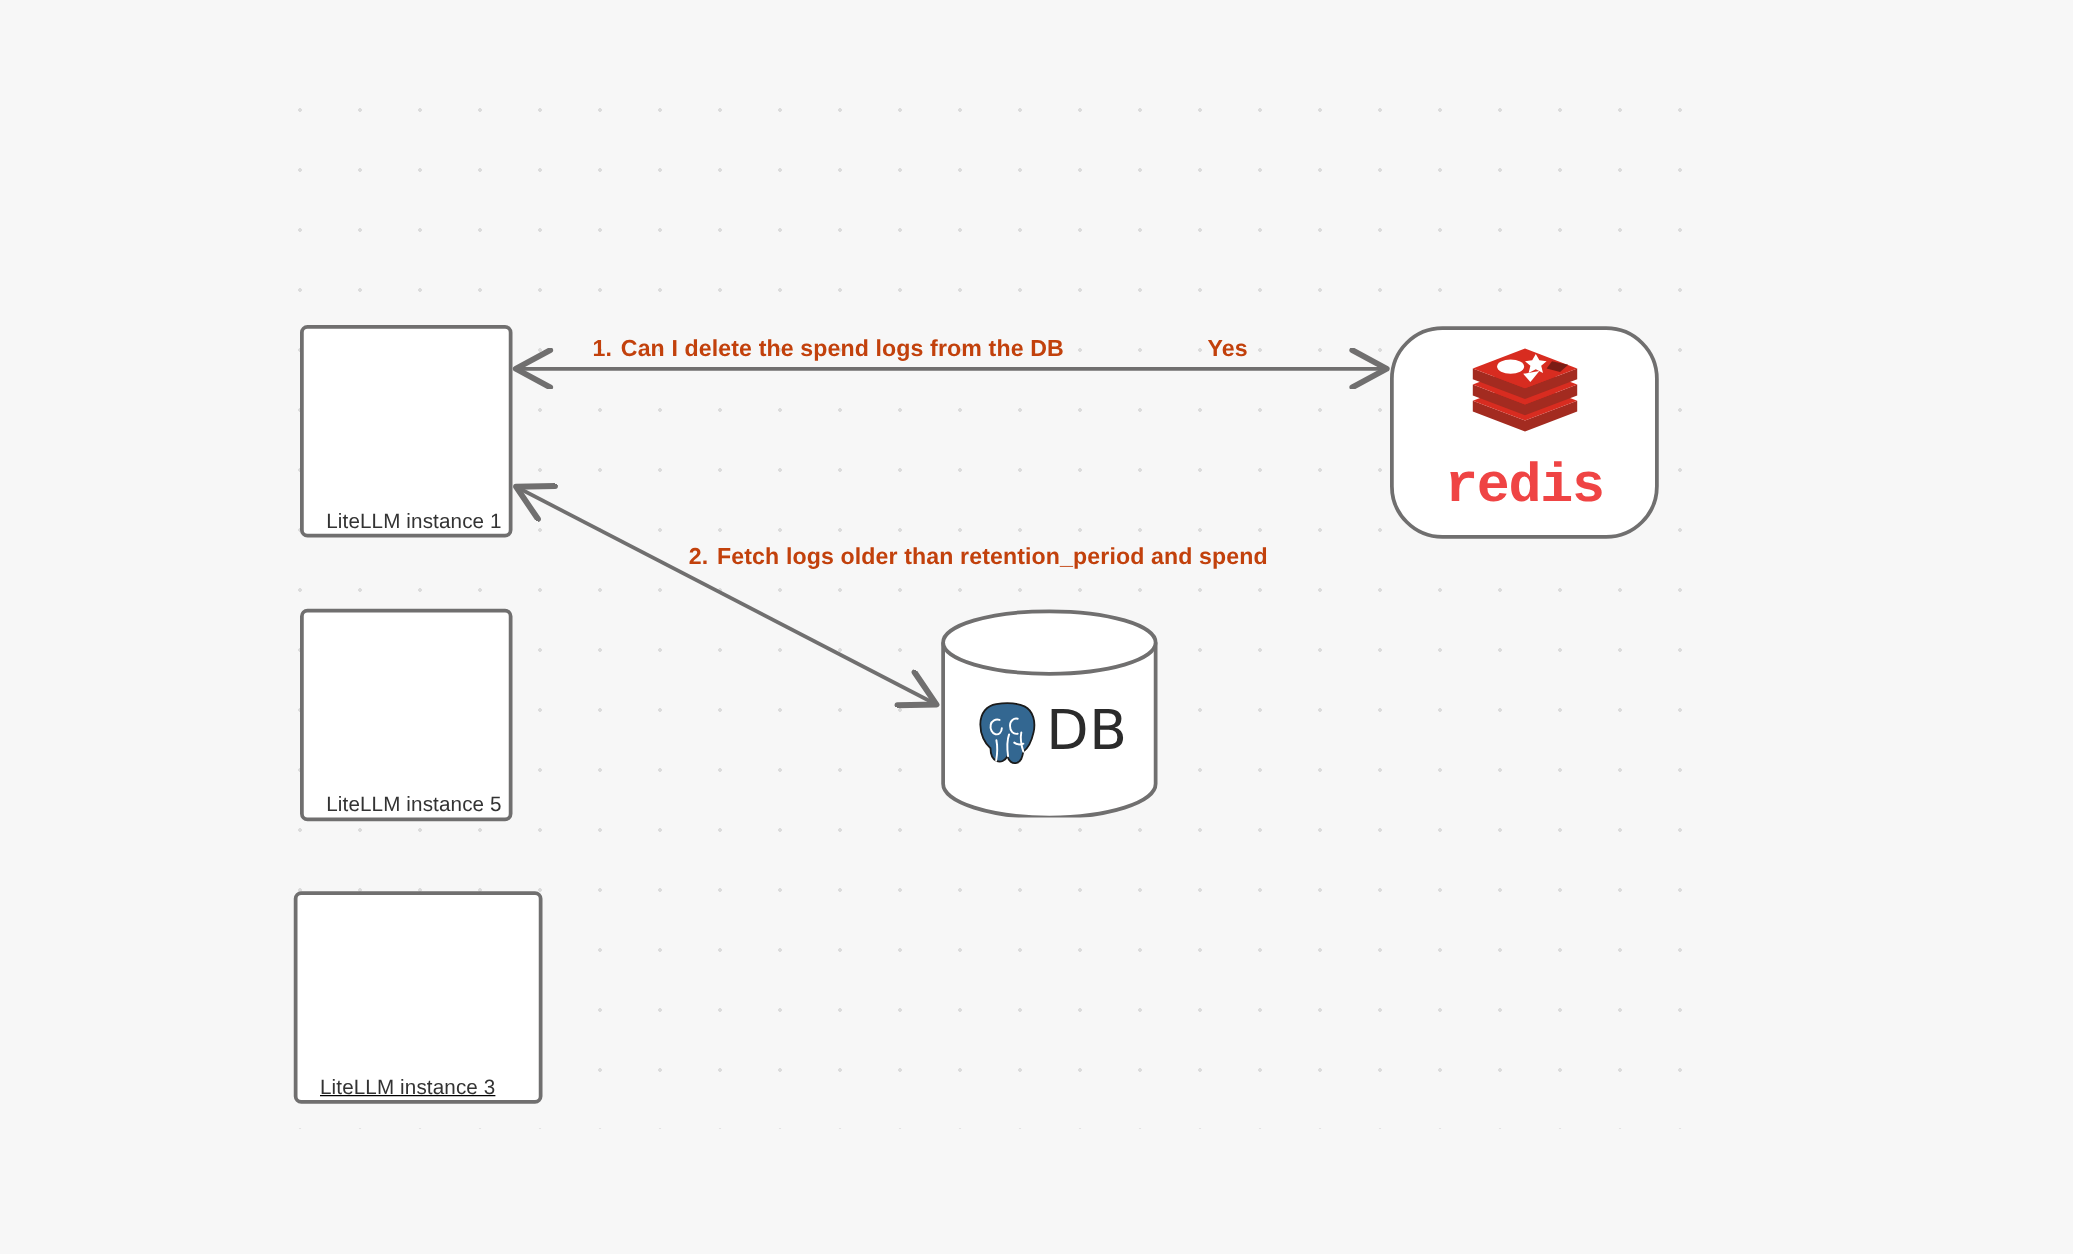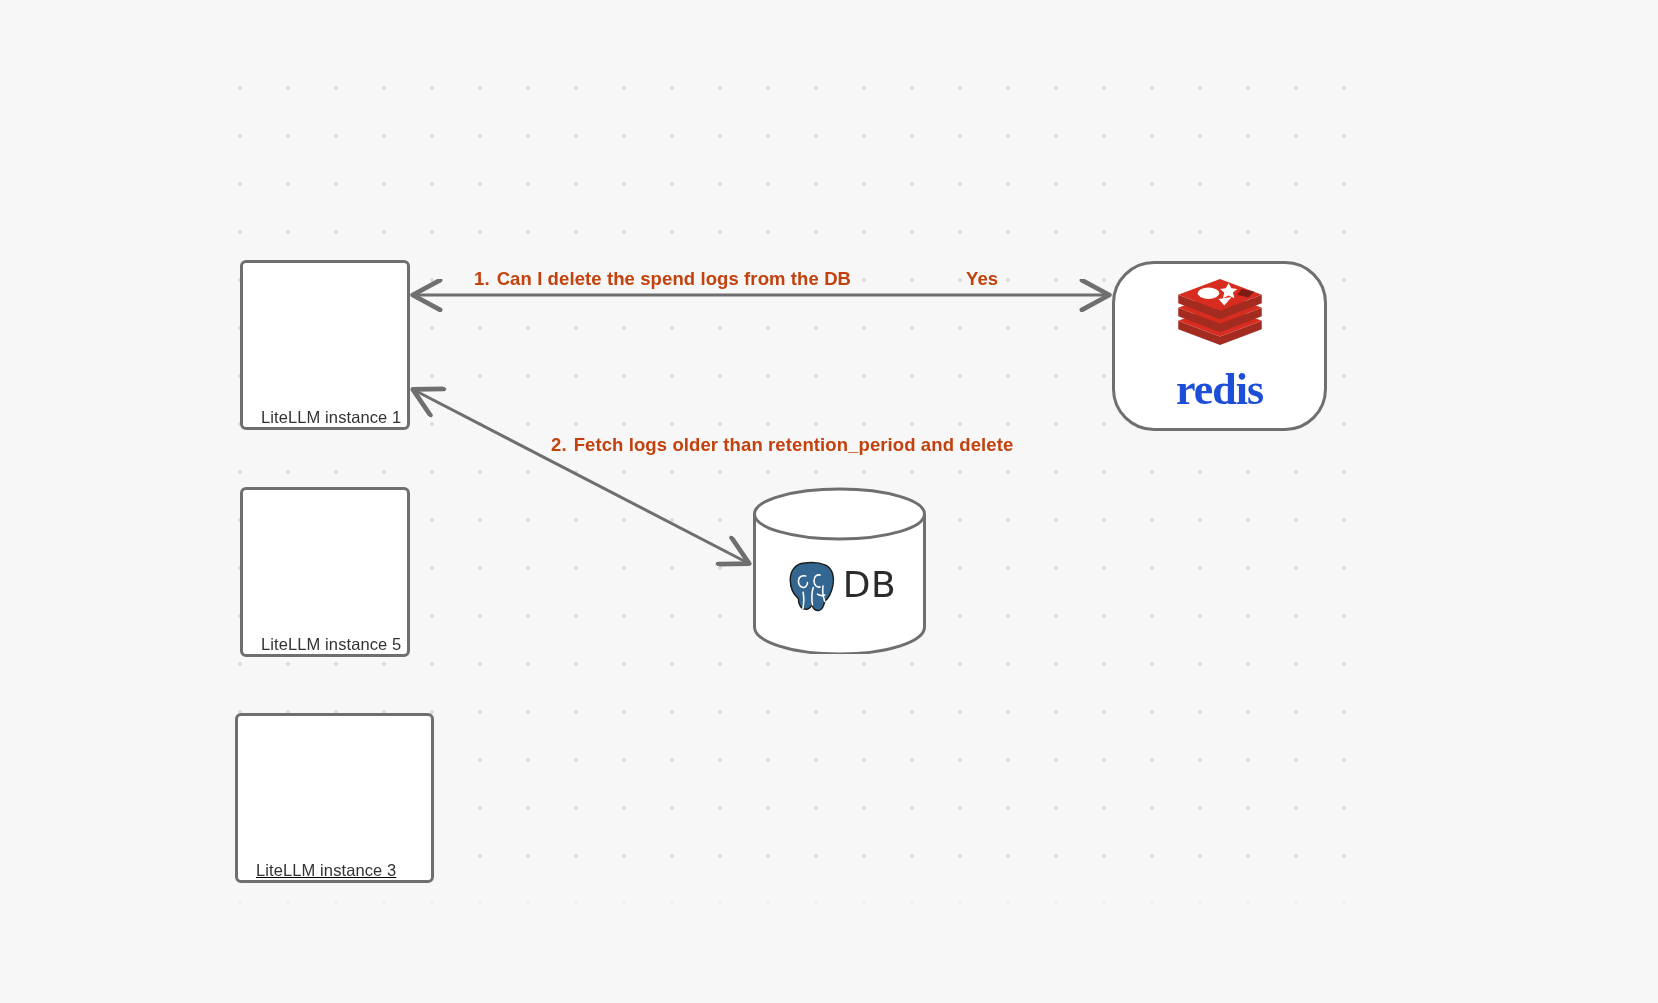--- a/index.html
+++ b/index.html
@@ -87,25 +87,25 @@
   .redis-logo-wrap {
     display: flex;
     flex-direction: column;
     align-items: center;
     transform: translateY(-2px);
   }
   .redis-mark { width: 96px; height: 72px; display: block; }
   .redis-word {
     font-size: 44px;
     font-weight: 700;
-    color: #1d4ed8;
+    color: #ef4444;
     letter-spacing: -1px;
     line-height: 1;
     margin-top: 20px;
-    font-family: Liberation Serif, serif;
+    font-family: Liberation Mono, monospace;
   }
 
   
   #node-db {
     left: 752px;
     top: 487px;
     width: 175px;
     height: 167px;
   }
   #node-db .cyl { position: absolute; left: 0; top: 0; width: 175px; height: 167px; }
@@ -115,21 +115,21 @@
     top: 58px;
     width: 175px;
     height: 80px;
     display: flex;
     align-items: center;
     justify-content: center;
     gap: 2px;
   }
   .pg-mark { width: 58px; height: 58px; display: block; }
   .db-word {
-    font-size: 36px;
+    font-size: 44px;
     font-weight: 400;
     color: #2b2b2b;
     line-height: 1;
     font-family: "DejaVu Sans", sans-serif;
     letter-spacing: .5px;
   }
 
   
   .edge-label {
     position: absolute;
@@ -171,21 +171,21 @@
     </g>
   </svg>
 
   <div class="edge-label" id="label-1">
     <span class="num">1.</span><span>Can I delete the spend logs from the DB</span>
   </div>
 
   <div class="edge-label" id="label-yes">Yes</div>
 
   <div class="edge-label" id="label-2">
-    <span class="num">2.</span><span>Fetch logs older than retention_period and delete</span>
+    <span class="num">2.</span><span>Fetch logs older than retention_period and spend</span>
   </div>
 
   <div class="node rect-node" id="node-litellm-1">
     <span class="node-label">LiteLLM instance 1</span>
   </div>
 
   <div class="node rect-node" id="node-litellm-2">
     <span class="node-label">LiteLLM instance 5</span>
   </div>
 

